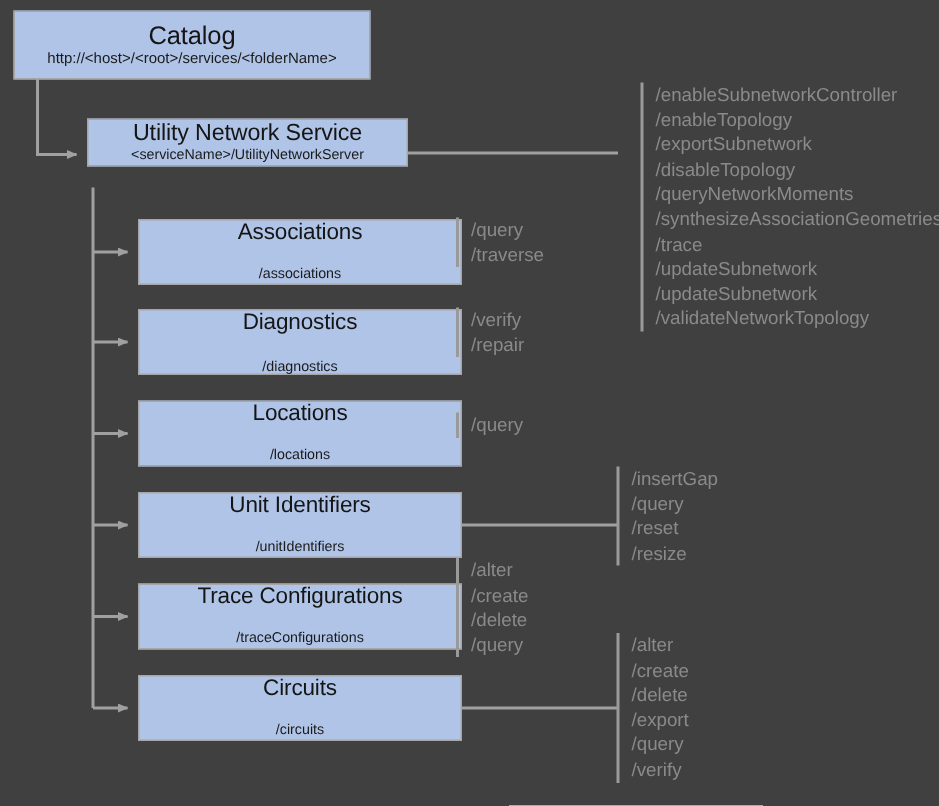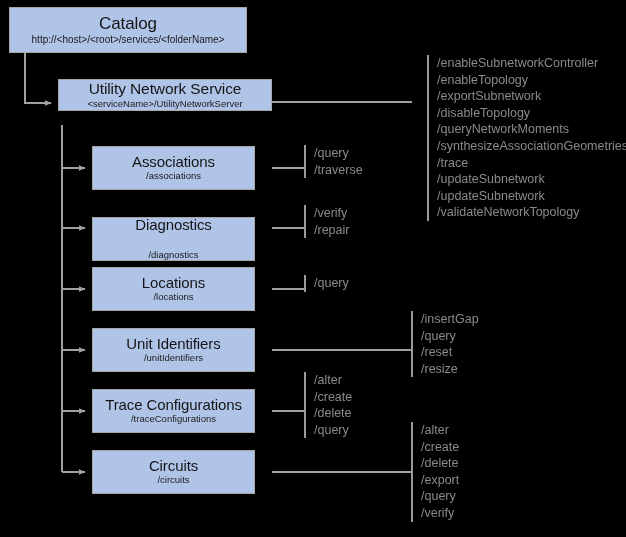--- a/index.html
+++ b/index.html
@@ -9,21 +9,21 @@
     background: #ffffff;
   }
   body {
     font-family: "Liberation Sans", sans-serif;
     -webkit-font-smoothing: antialiased;
   }
   #diagram {
     position: relative;
     width: 626px;
     height: 537px;
-    background: #000000;
+    background: #404040;
     overflow: hidden;
   }
   #svg-connectors {
     position: absolute;
     left: 0;
     top: 0;
     width: 626px;
     height: 537px;
     pointer-events: none;
   }
@@ -71,22 +71,23 @@
     left: 58px;
     top: 79px;
     width: 214px;
     height: 32px;
   }
   #node-uns .title { font-size: 15.5px; }
   #node-uns .path  { font-size: 9.5px; }
 
   .child-node {
     left: 92px;
-    width: 163px;
+    width: 216px;
     height: 44px;
+    justify-content: space-between;
   }
 
   
   .ops-group {
     position: absolute;
     display: flex;
     align-items: stretch;
     z-index: 2;
   }
   .ops-bar {
@@ -150,21 +151,21 @@
   <div class="node" id="node-uns">
     <div class="title">Utility Network Service</div>
     <div class="path">&lt;serviceName&gt;/UtilityNetworkServer</div>
   </div>
 
   <div class="node child-node" style="top:146px;">
     <div class="title">Associations</div>
     <div class="path">/associations</div>
   </div>
 
-  <div class="node child-node" style="top:217px;gap:15px;">
+  <div class="node child-node" style="top:206px;gap:15px;">
     <div class="title">Diagnostics</div>
     <div class="path">/diagnostics</div>
   </div>
 
   <div class="node child-node" style="top:267px;">
     <div class="title">Locations</div>
     <div class="path">/locations</div>
   </div>
 
   <div class="node child-node" style="top:328px;">

